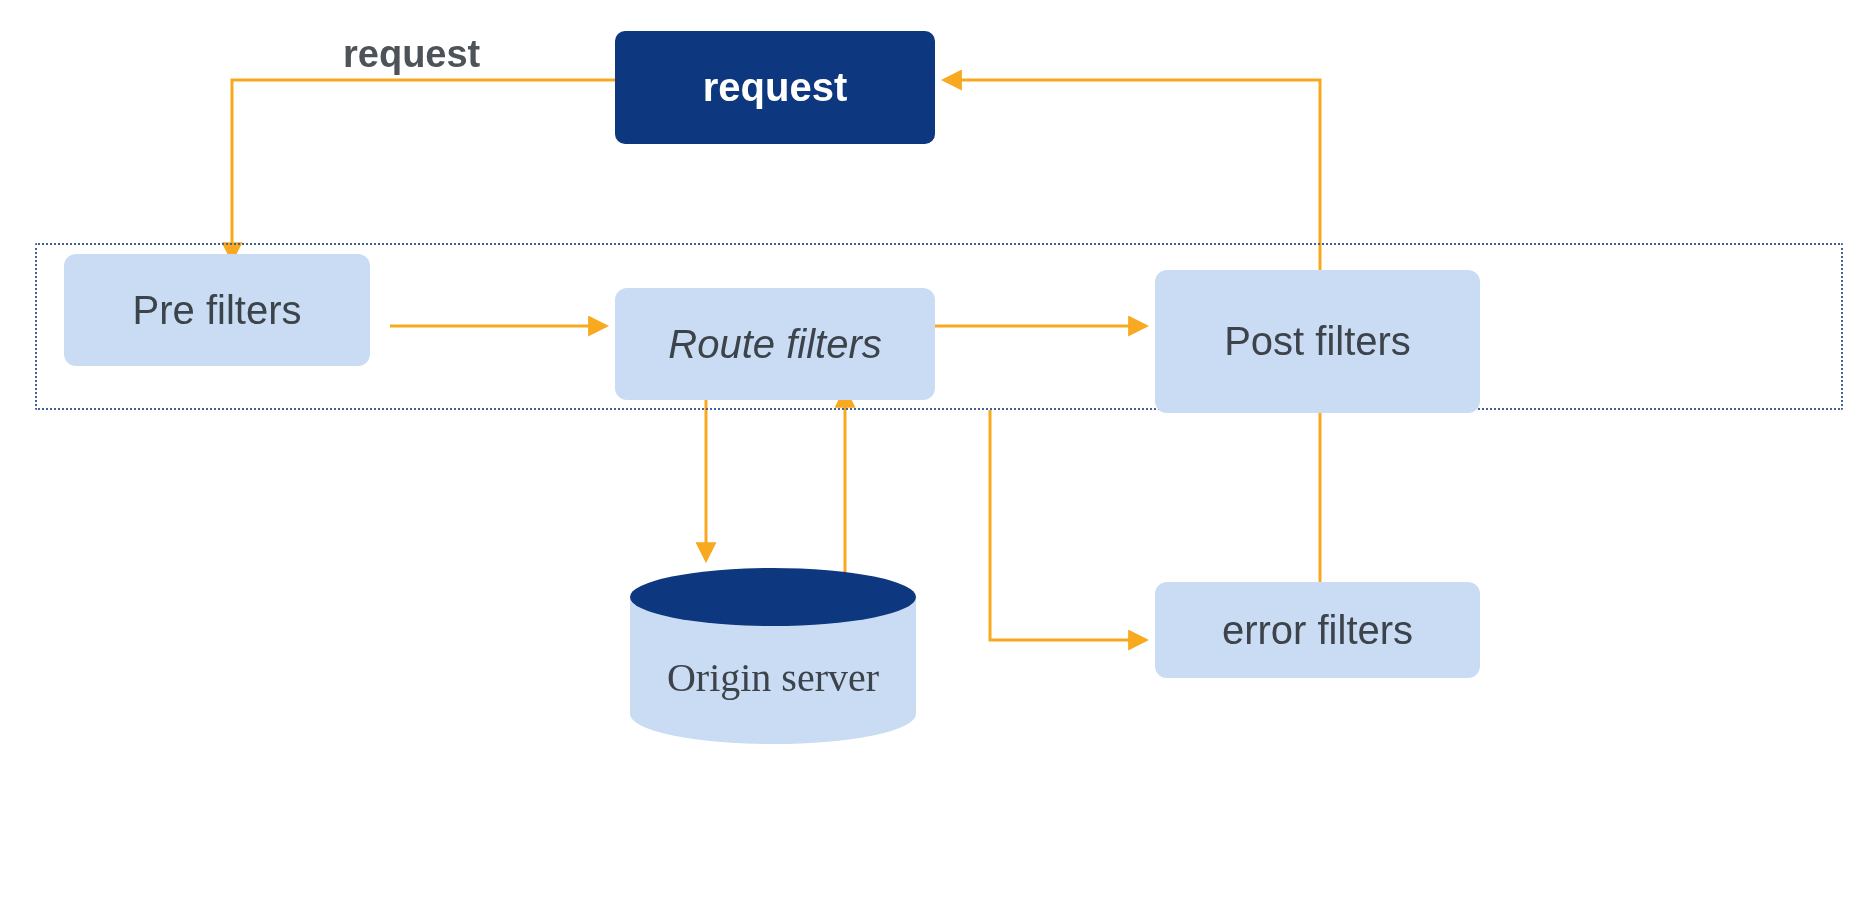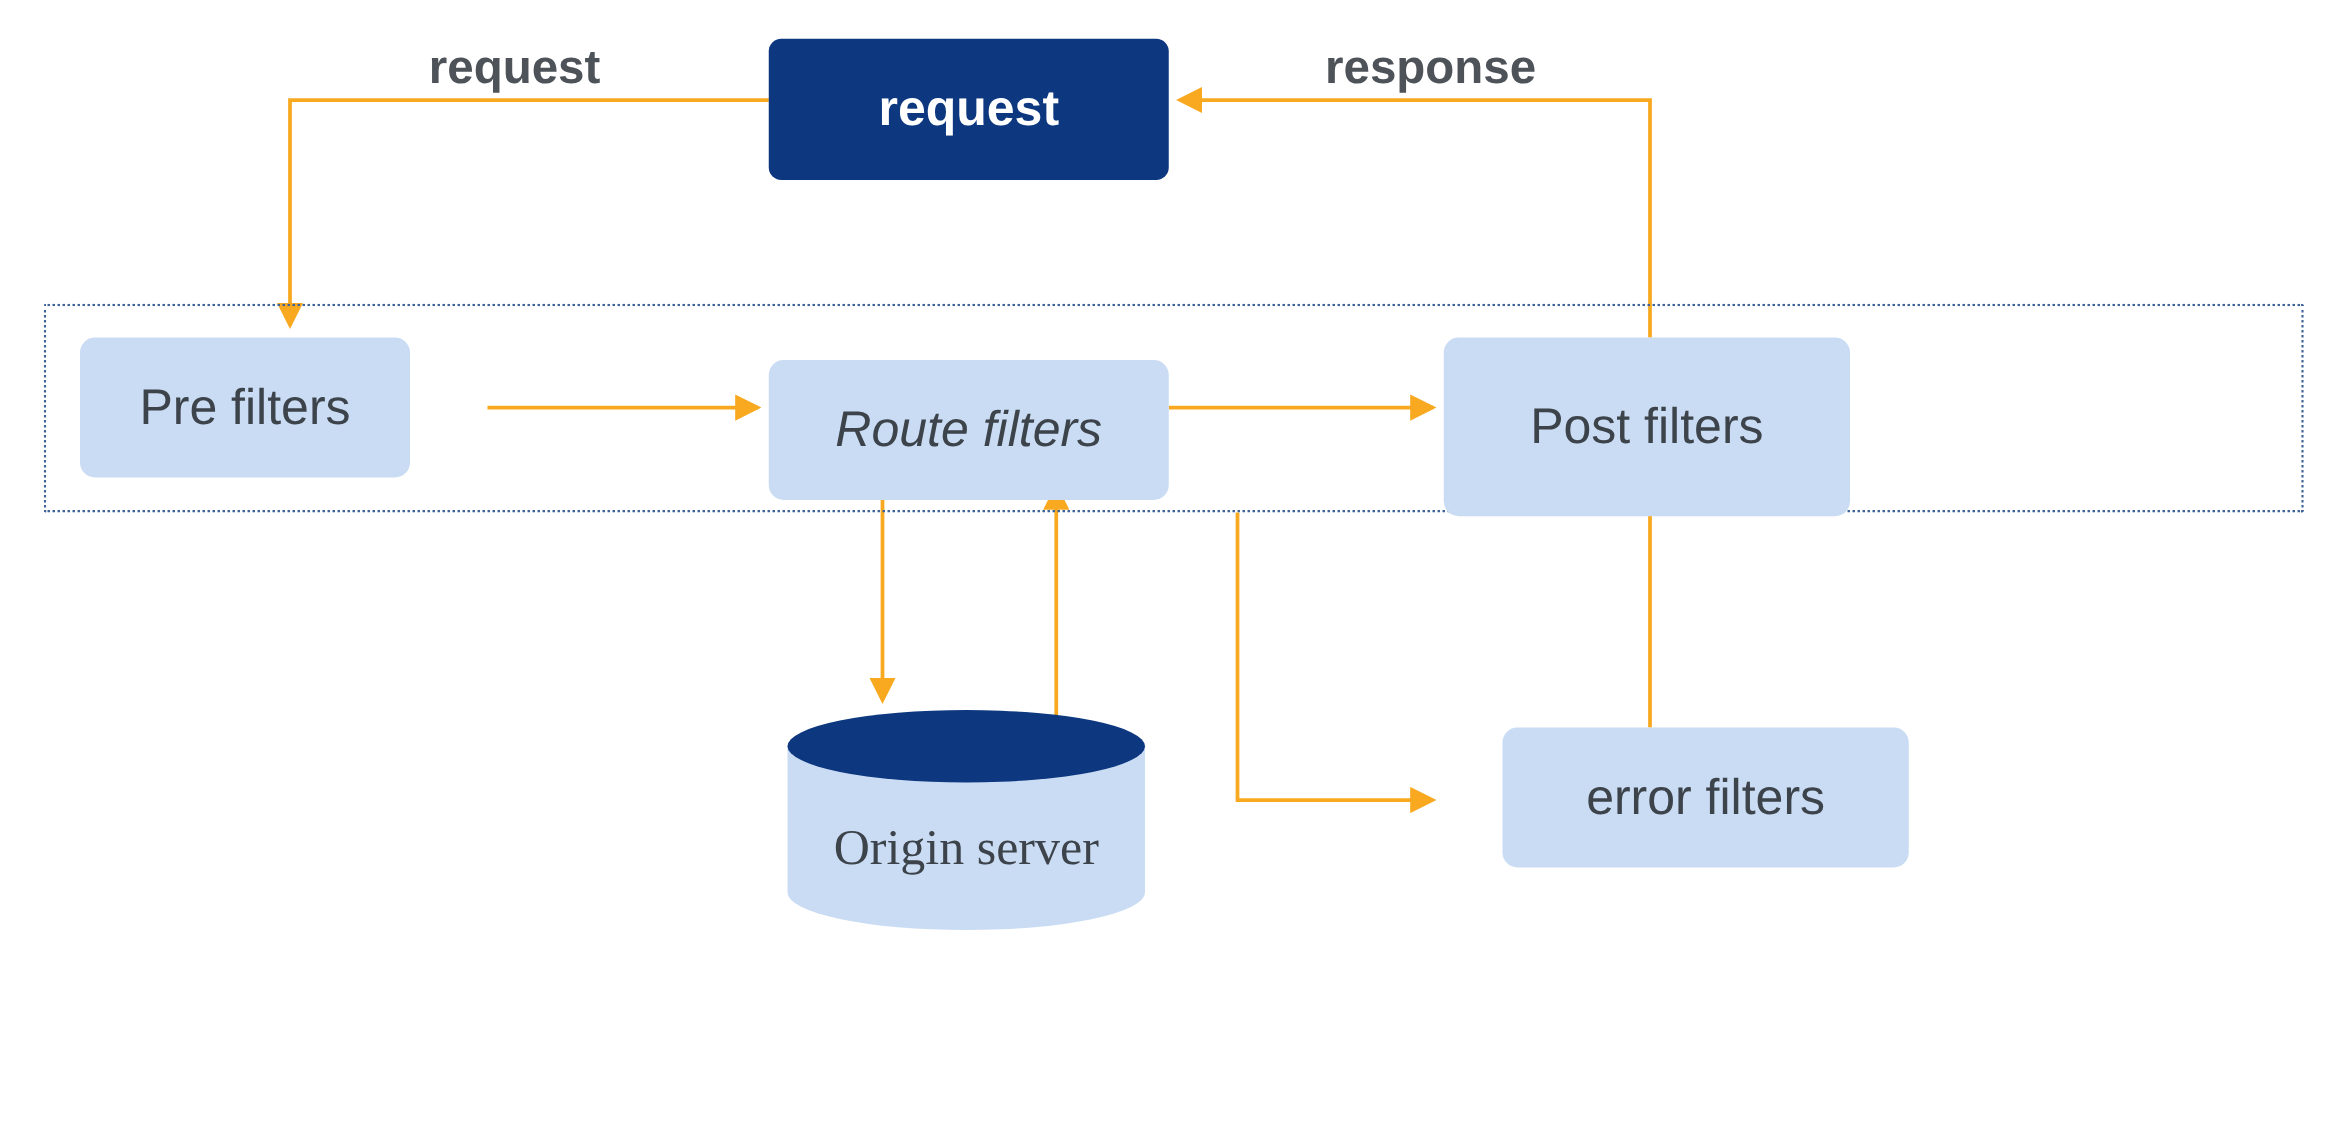--- a/index.html
+++ b/index.html
@@ -35,24 +35,24 @@
     text-align: center;
   }
   .node.navy {
     background: var(--navy, #0d3880);
     color: #ffffff;
     font-weight: 600;
     border-radius: 10px;
   }
 
   #node-request { left: 615px; top: 31px;  width: 320px; height: 113px; }
-  #node-pre     { left: 64px;  top: 270px; width: 264px; height: 112px; }
+  #node-pre     { left: 64px;  top: 254px; width: 306px; height: 112px; }
   #node-route   { left: 615px; top: 288px; width: 320px; height: 112px; font-style: italic; }
   #node-post    { left: 1155px; top: 270px; width: 325px; height: 143px; }
-  #node-error   { left: 1155px; top: 582px; width: 325px; height: 112px; margin-left: 47px; }
+  #node-error   { left: 1155px; top: 582px; width: 325px; height: 96px; }
 
   .dotted-box {
     position: absolute;
     left: 35px; top: 243px; width: 1808px; height: 167px;
     border: 2px dotted var(--dotted-border, #3f6497);
     border-radius: 2px;
     background: transparent;
   }
 
   .edge-label {
@@ -99,21 +99,20 @@
     <path class="edge" d="M 706 382 L 706 560" marker-end="url(#arrowhead)"></path>
     <path class="edge" d="M 845 574 L 845 390" marker-end="url(#arrowhead)"></path>
     <path class="edge" d="M 1320 270 L 1320 80 L 944 80" marker-end="url(#arrowhead)"></path>
     <path class="edge" d="M 990 410 L 990 640 L 1146 640" marker-end="url(#arrowhead)"></path>
     <path class="edge" d="M 1320 582 L 1320 390" marker-end="url(#arrowhead)"></path>
   </svg>
 
   <div class="dotted-box"></div>
 
   <div class="edge-label" id="lbl-request">request</div>
-  <div class="edge-label" id="lbl-response">response</div>
 
   <div class="node navy" id="node-request">request</div>
 
   <div class="node" id="node-pre">Pre filters</div>
 
   <div class="node" id="node-route">Route filters</div>
 
   <div class="node" id="node-post">Post filters</div>
 
   <div class="cylinder">

